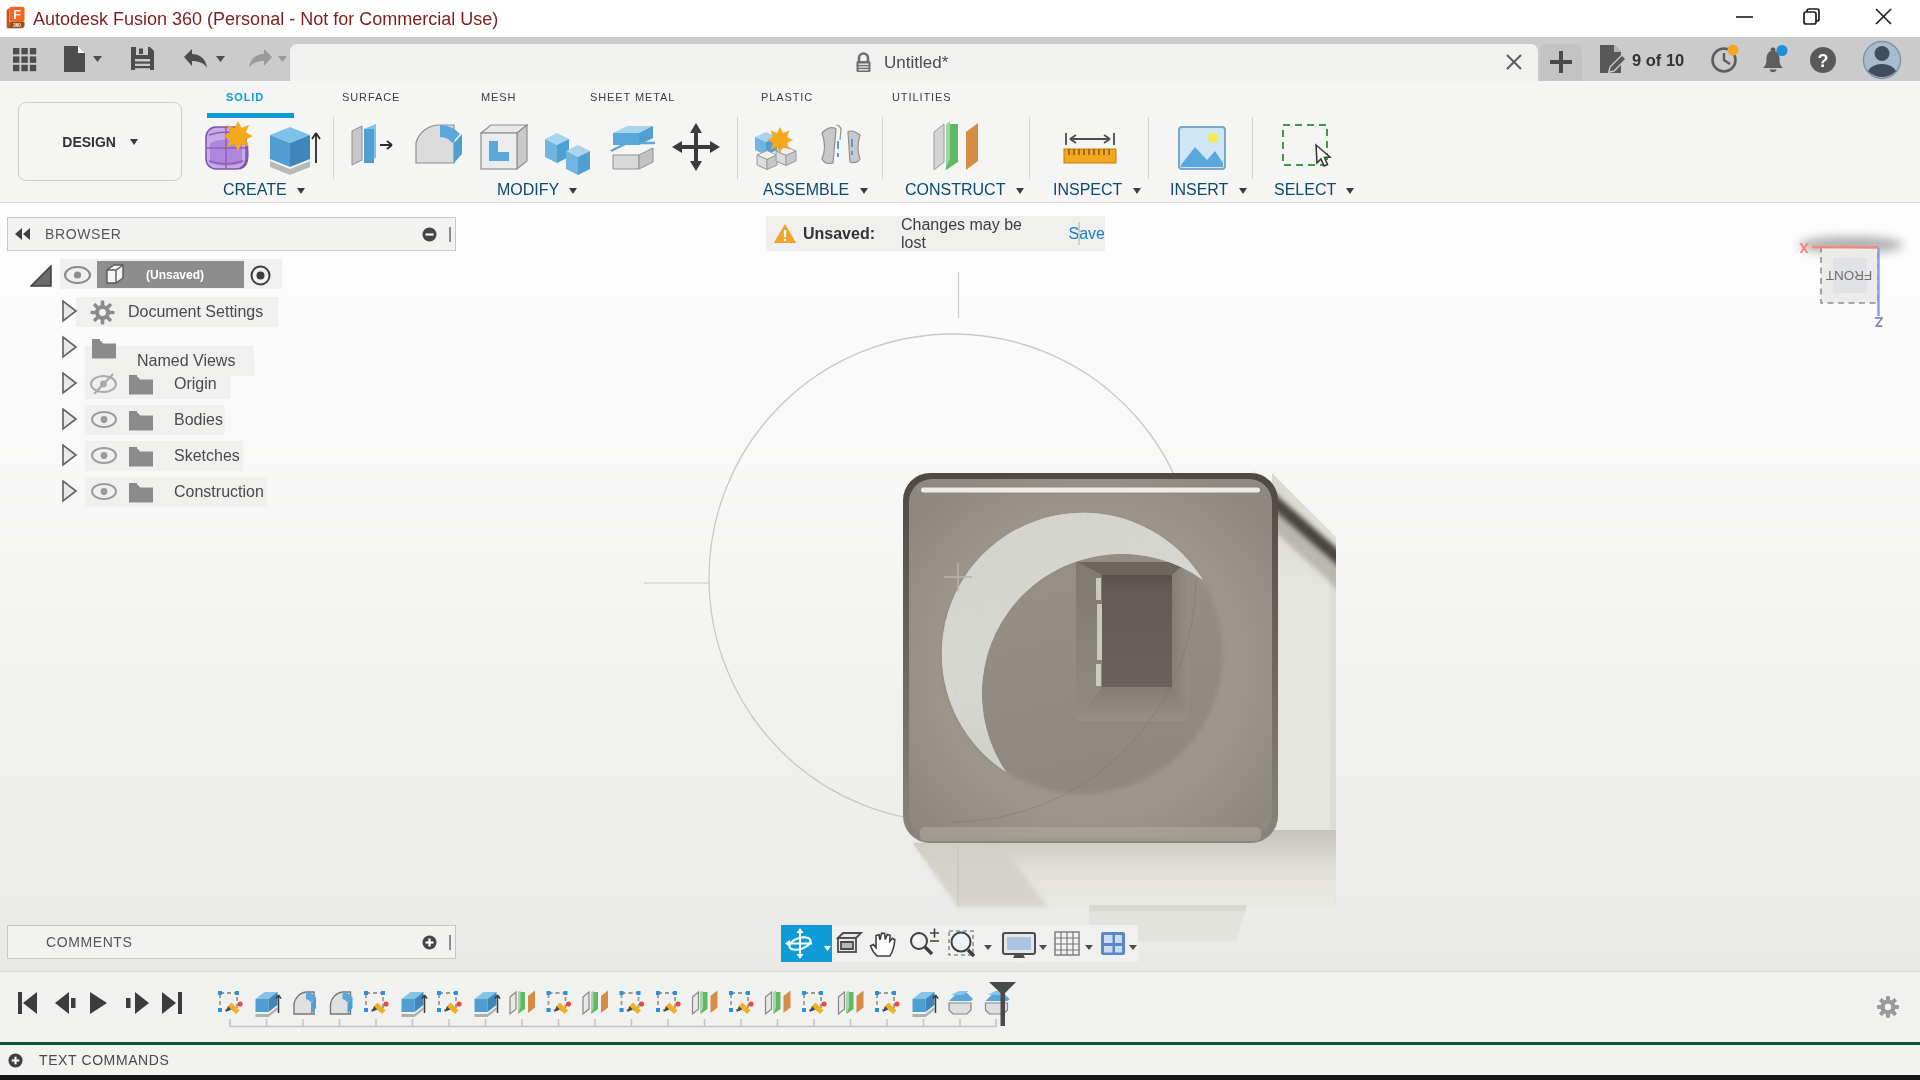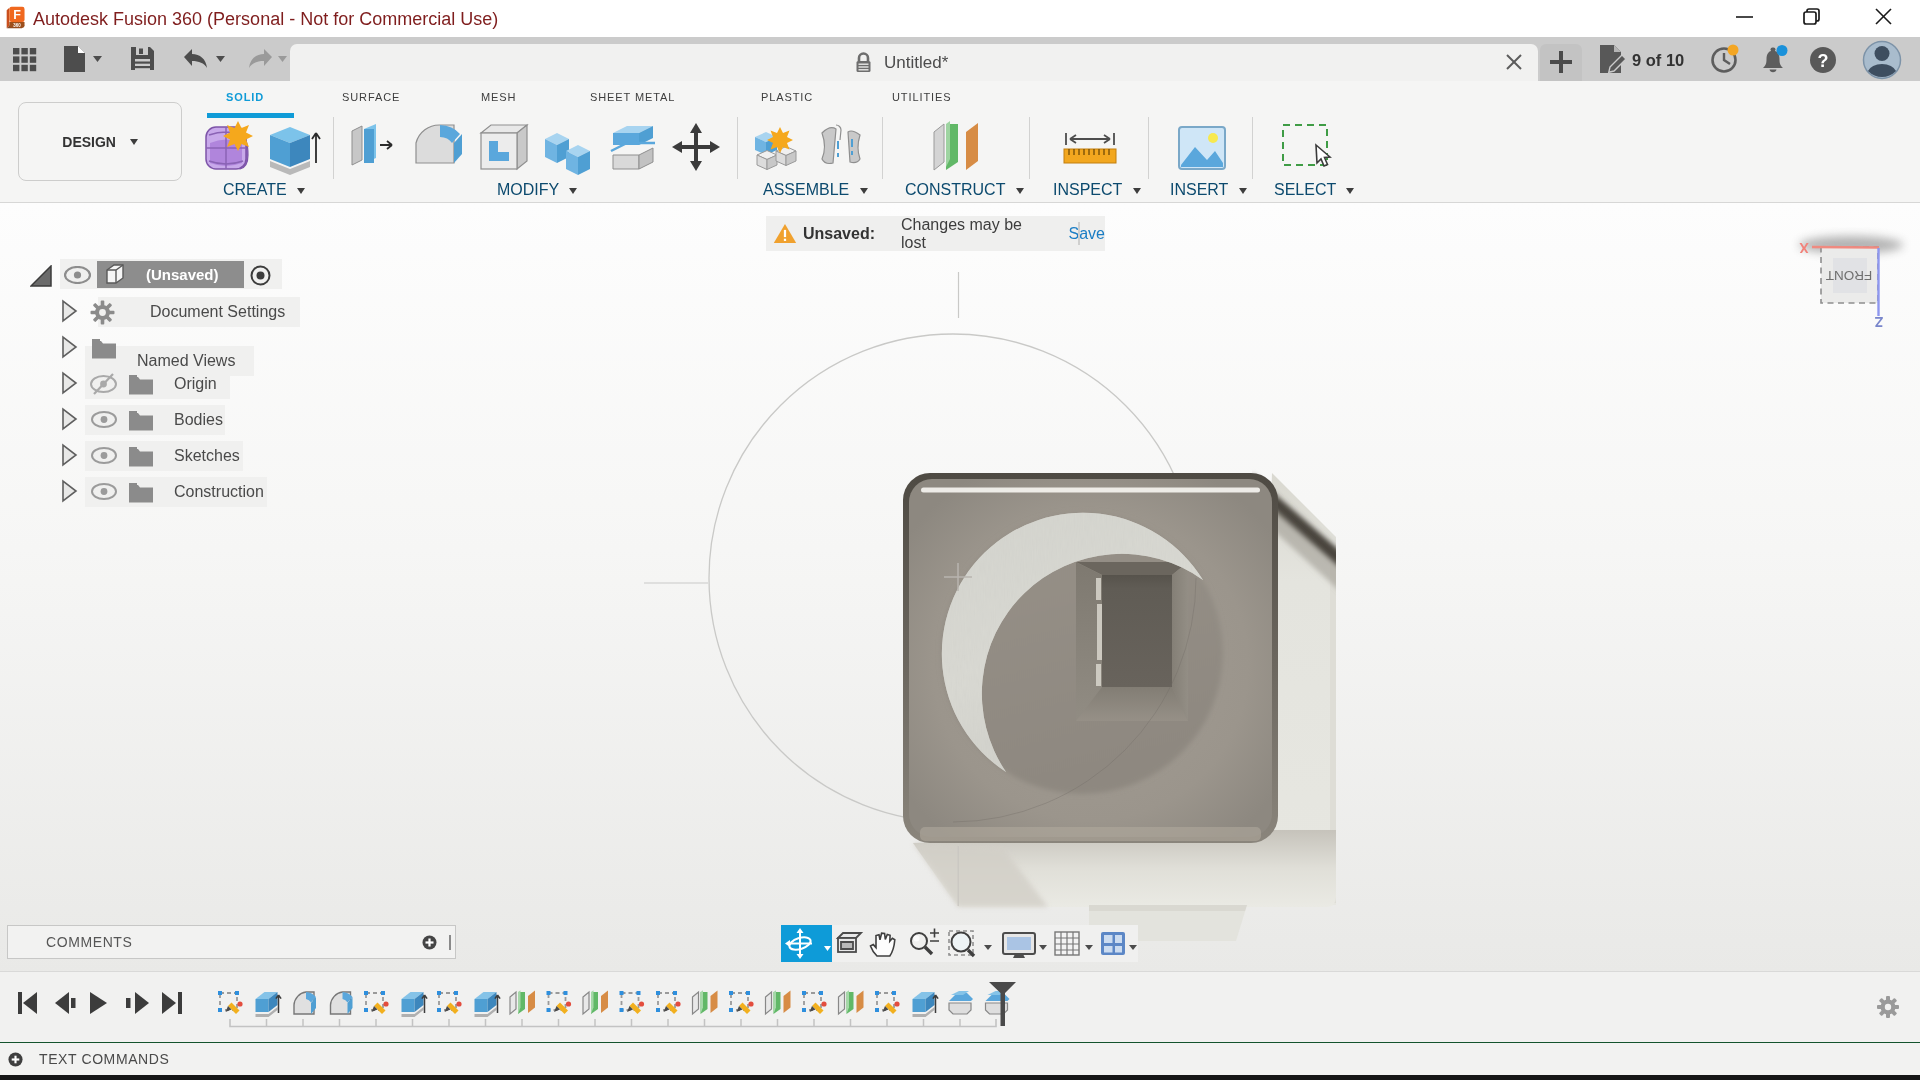--- a/index.html
+++ b/index.html
@@ -30,21 +30,21 @@
 
 .trow{position:absolute;height:30px;display:flex;align-items:center;background:#f0f0ef;}
 .trow .txt{font-size:16px;color:#4a4a4a;}
 
 #unsaved{left:766px;top:216px;width:339px;height:35px;background:#efefee;display:flex;align-items:center;}
 
 #navbar{left:781px;top:925px;width:357px;height:37px;background:#f0f0ef;}
 
 #tstrip{left:0;top:971px;width:1920px;height:71px;background:#f1f1f0;border-top:1px solid #d9d9d8;}
 
-#textbar{left:0;top:1042px;width:1920px;height:33px;background:#f2f2f1;border-top:1px solid #14532d;display:flex;align-items:center;}
+#textbar{left:0;top:1042px;width:1920px;height:33px;background:#f2f2f1;border-top:3px solid #14532d;display:flex;align-items:center;}
 #blackstrip{left:0;top:1075px;width:1920px;height:5px;background:#161616;}
 </style>
 </head>
 <body>
 <div id="stage">
   <div class="abs" id="titlebar"></div>
   <svg class="abs" style="left:4px;top:5px" width="25" height="25" viewBox="0 0 28 28">
     <path d="M3 6 L6 3 L6 23 L3 26 Z" fill="#c94f1d"></path>
     <path d="M3 26 L6 23 L23 23 L20 26 Z" fill="#8a4a26"></path>
     <rect x="6" y="2" width="17" height="17" rx="2.5" fill="#f0681f"></rect>
@@ -408,45 +408,57 @@
       <rect x="1833" y="258" width="34" height="35" fill="#e1e2e5"></rect>
       <rect x="1821" y="247" width="57" height="56" fill="none" stroke="#8e8e8e" stroke-width="1.6" stroke-dasharray="6 4.5"></rect>
       <text x="1849" y="271" font-size="13.5" fill="#6f6f6f" text-anchor="middle" transform="rotate(180 1849 271)" font-family="Liberation Sans">FRONT</text>
       <line x1="1812" y1="247" x2="1879" y2="247.5" stroke="#ef8a80" stroke-width="2.4"></line>
       <text x="1804" y="253" font-size="14" font-weight="bold" fill="#f2827a" text-anchor="middle" transform="rotate(180 1804 248)" font-family="Liberation Sans">X</text>
       <line x1="1878.5" y1="248" x2="1878.5" y2="316" stroke="#8e97ef" stroke-width="2.4"></line>
       <text x="1879" y="329" font-size="14" font-weight="bold" fill="#7986cb" text-anchor="middle" transform="rotate(180 1879 323)" font-family="Liberation Sans">Z</text>
     </g>
   </svg>
 
+  <div class="abs panelhead" style="left:7px;top:217px;width:449px;">
+    <svg width="18" height="14" viewBox="0 0 18 14" style="margin-left:6px">
+        <path d="M8 1 v12 l-7 -6 Z" fill="#3f3f3f"></path>
+        <path d="M16 1 v12 l-7 -6 Z" fill="#3f3f3f"></path>
+      </svg>
+    <span class="ptitle" style="margin-left:13px">BROWSER</span>
+    <svg width="15" height="15" viewBox="0 0 15 15" style="position:absolute;right:18px">
+        <circle cx="7.5" cy="7.5" r="7" fill="#454545"></circle>
+        <rect x="3.5" y="6.4" width="8" height="2.2" fill="#fff"></rect>
+      </svg>
+    <div style="position:absolute;right:4px;width:2.5px;height:15px;background:#8a8a8a"></div>
+  </div>
   <div id="btree">
 
     <div class="trow" style="left:60px;top:259px;width:222px;"></div>
     <svg class="abs" style="left:30px;top:265px" width="23" height="22" viewBox="0 0 23 22">
         <path d="M1 21 L21 21 L21 1 Z" fill="#6b6b6b" stroke="#3c3c3c" stroke-width="1.5"></path>
       </svg>
     <svg class="abs" style="left:64px;top:266px" width="27" height="18" viewBox="0 0 27 18">
         <ellipse cx="13.5" cy="9" rx="12.5" ry="8" fill="none" stroke="#8d8d8d" stroke-width="2.2"></ellipse>
         <circle cx="13.5" cy="9" r="3.6" fill="#8d8d8d"></circle>
       </svg>
     <div class="abs" style="left:97px;top:261px;width:147px;height:27px;background:#8d8d8d;"></div>
     <svg class="abs" style="left:102px;top:262px" width="26" height="25" viewBox="0 0 26 25">
         <path d="M5 8 l7 -5 9 0 0 13 -7 5 -9 0 Z" fill="#f5f5f5" stroke="#5a5a5a" stroke-width="1.4"></path>
         <path d="M5 8 l9 0 7 -5 M14 8 l0 13" fill="none" stroke="#5a5a5a" stroke-width="1.4"></path>
       </svg>
-    <div class="abs" style="left:146px;top:261px;height:27px;display:flex;align-items:center;font-size:15px;font-weight:bold;color:#fff;">(Unsaved)</div>
+    <div class="abs" style="left:146px;top:261px;height:27px;display:flex;align-items:center;font-size:12px;font-weight:bold;color:#fff;">(Unsaved)</div>
     <svg class="abs" style="left:250px;top:265px" width="21" height="21" viewBox="0 0 21 21">
         <circle cx="10.5" cy="10.5" r="9" fill="none" stroke="#3c3c3c" stroke-width="2"></circle>
         <circle cx="10.5" cy="10.5" r="4" fill="#3c3c3c"></circle>
       </svg>
   </div>
 </div>
 <div>
 
-  <div class="trow" style="left:98px;top:297px;width:202px;">
+  <div class="trow" style="left:76px;top:297px;width:202px;">
       <span class="txt" style="margin-left:52px">Document Settings</span>
     </div>
   <div class="trow" style="left:85px;top:346px;width:169px;text-align:right;">
       <span class="txt" style="margin-left:52px">Named Views</span>
     </div>
   <div class="trow" style="left:85px;top:369px;width:145px;">
       <span class="txt" style="margin-left:89px">Origin</span>
     </div>
   <div class="trow" style="left:85px;top:405px;width:140px;">
       <span class="txt" style="margin-left:89px">Bodies</span>

